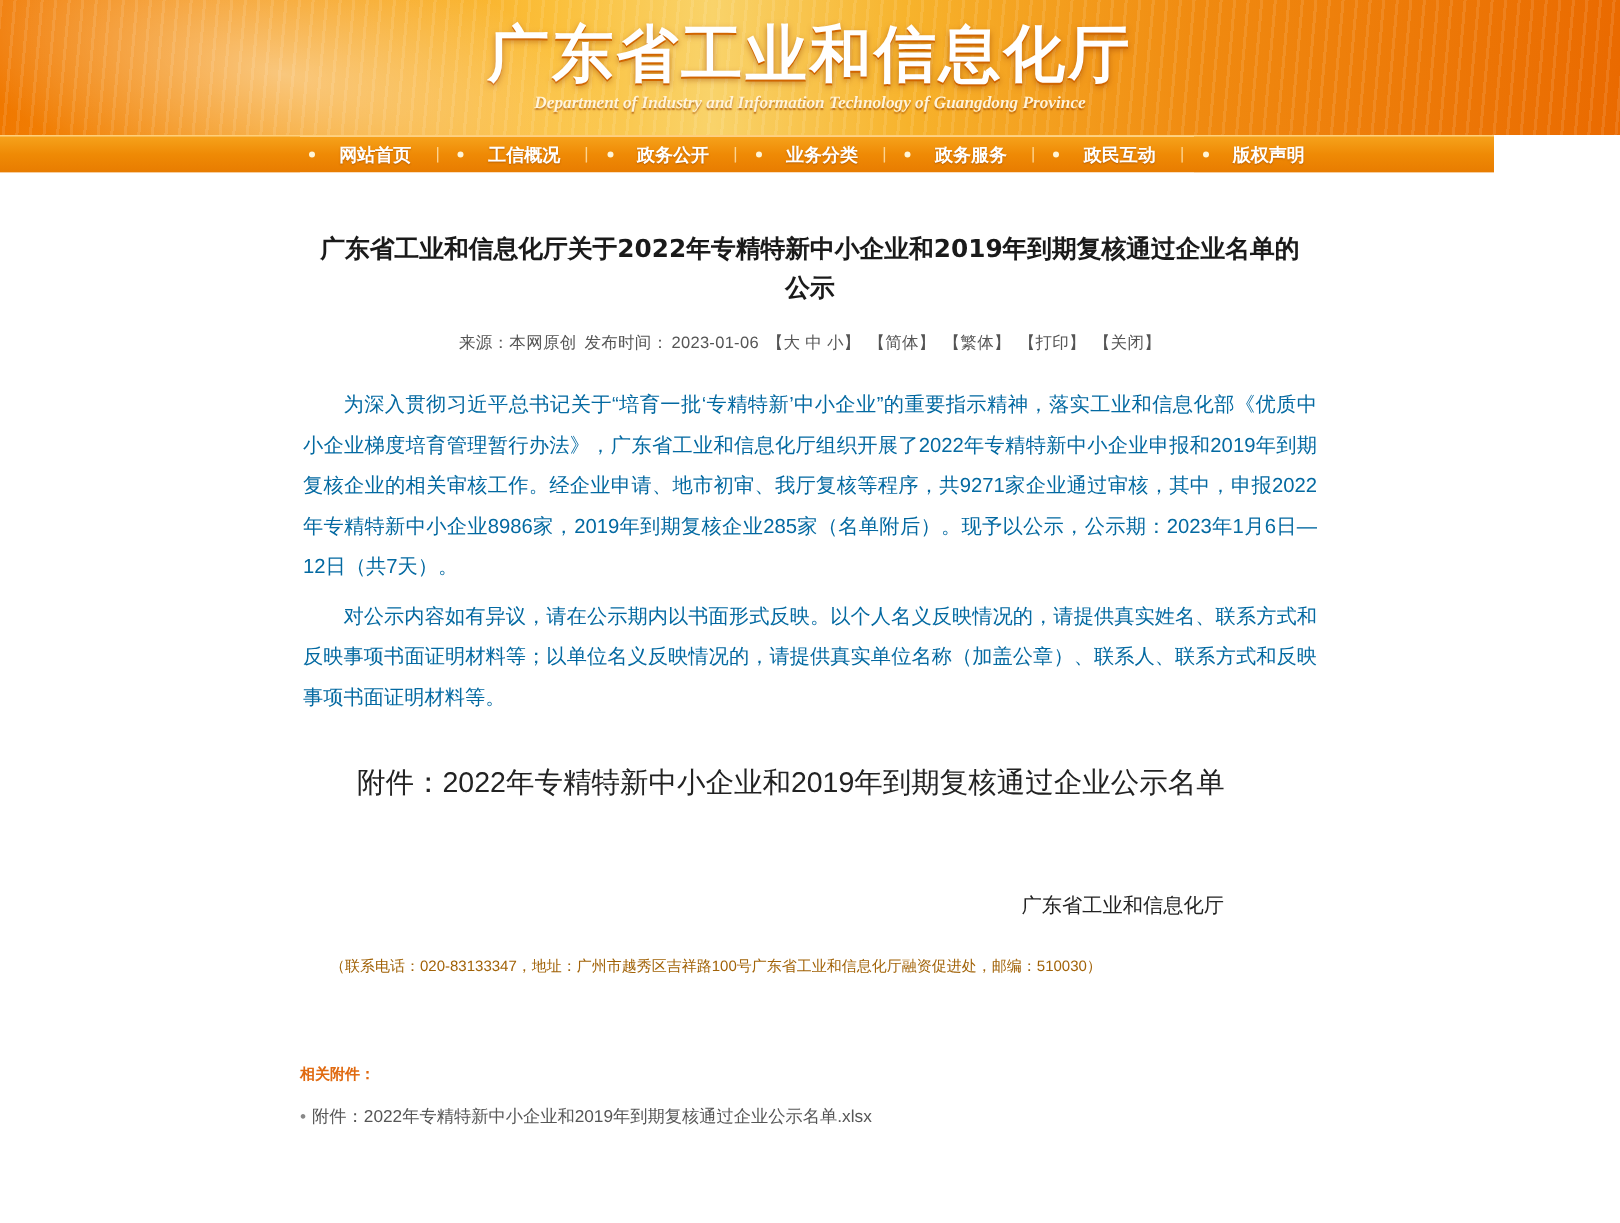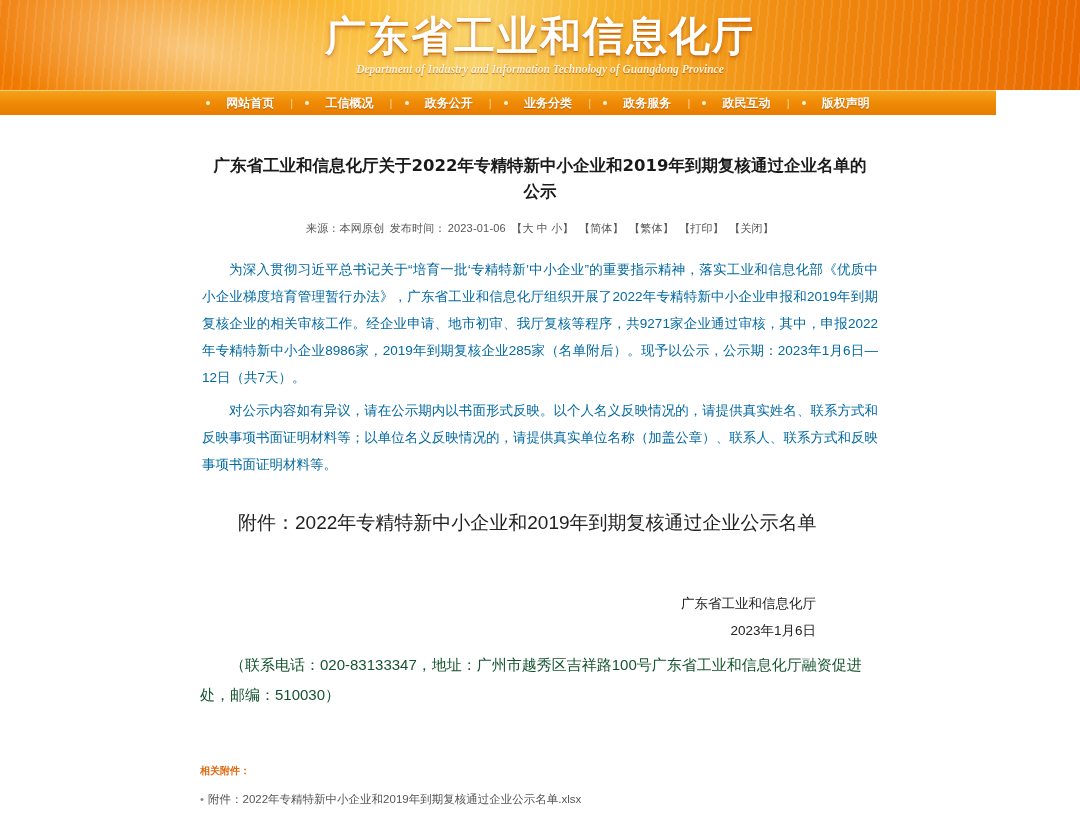--- a/index.html
+++ b/index.html
@@ -180,24 +180,24 @@
   }
   .signature {
     margin-top: 48px;
     text-align: right;
     font-size: 13.5px;
     line-height: 2.0;
     color: #222;
     padding-right: 64px;
   }
   .contact {
-    margin-top: 6px;
-    font-size: 15px;
-    line-height: 2.0;
-    color: #14532d;
+    margin-top: 18px;
+    font-size: 10px;
+    line-height: 2.0;
+    color: #a16207;
     text-indent: 2em;
   }
 
   .rel-head {
     margin-top: 54px;
     font-size: 10px;
     font-weight: bold;
     color: #e06a10;
     font-family: Liberation Serif, serif;
   }
@@ -272,21 +272,20 @@
 
       <div class="body-text">
         <p>为深入贯彻习近平总书记关于“培育一批‘专精特新’中小企业”的重要指示精神，落实工业和信息化部《优质中小企业梯度培育管理暂行办法》，广东省工业和信息化厅组织开展了2022年专精特新中小企业申报和2019年到期复核企业的相关审核工作。经企业申请、地市初审、我厅复核等程序，共9271家企业通过审核，其中，申报2022年专精特新中小企业8986家，2019年到期复核企业285家（名单附后）。现予以公示，公示期：2023年1月6日—12日（共7天）。</p>
         <p>对公示内容如有异议，请在公示期内以书面形式反映。以个人名义反映情况的，请提供真实姓名、联系方式和反映事项书面证明材料等；以单位名义反映情况的，请提供真实单位名称（加盖公章）、联系人、联系方式和反映事项书面证明材料等。</p>
       </div>
 
       <div class="attach-line">附件：2022年专精特新中小企业和2019年到期复核通过企业公示名单</div>
 
       <div class="signature">
         <div>广东省工业和信息化厅</div>
-        <div>2023年1月6日</div>
       </div>
 
       <div class="contact">（联系电话：020-83133347，地址：广州市越秀区吉祥路100号广东省工业和信息化厅融资促进处，邮编：510030）</div>
 
       <div class="rel-head">相关附件：</div>
 
       <div class="rel-item">
         <span class="bullet">•</span><a>附件：2022年专精特新中小企业和2019年到期复核通过企业公示名单.xlsx</a>
       </div>
 

